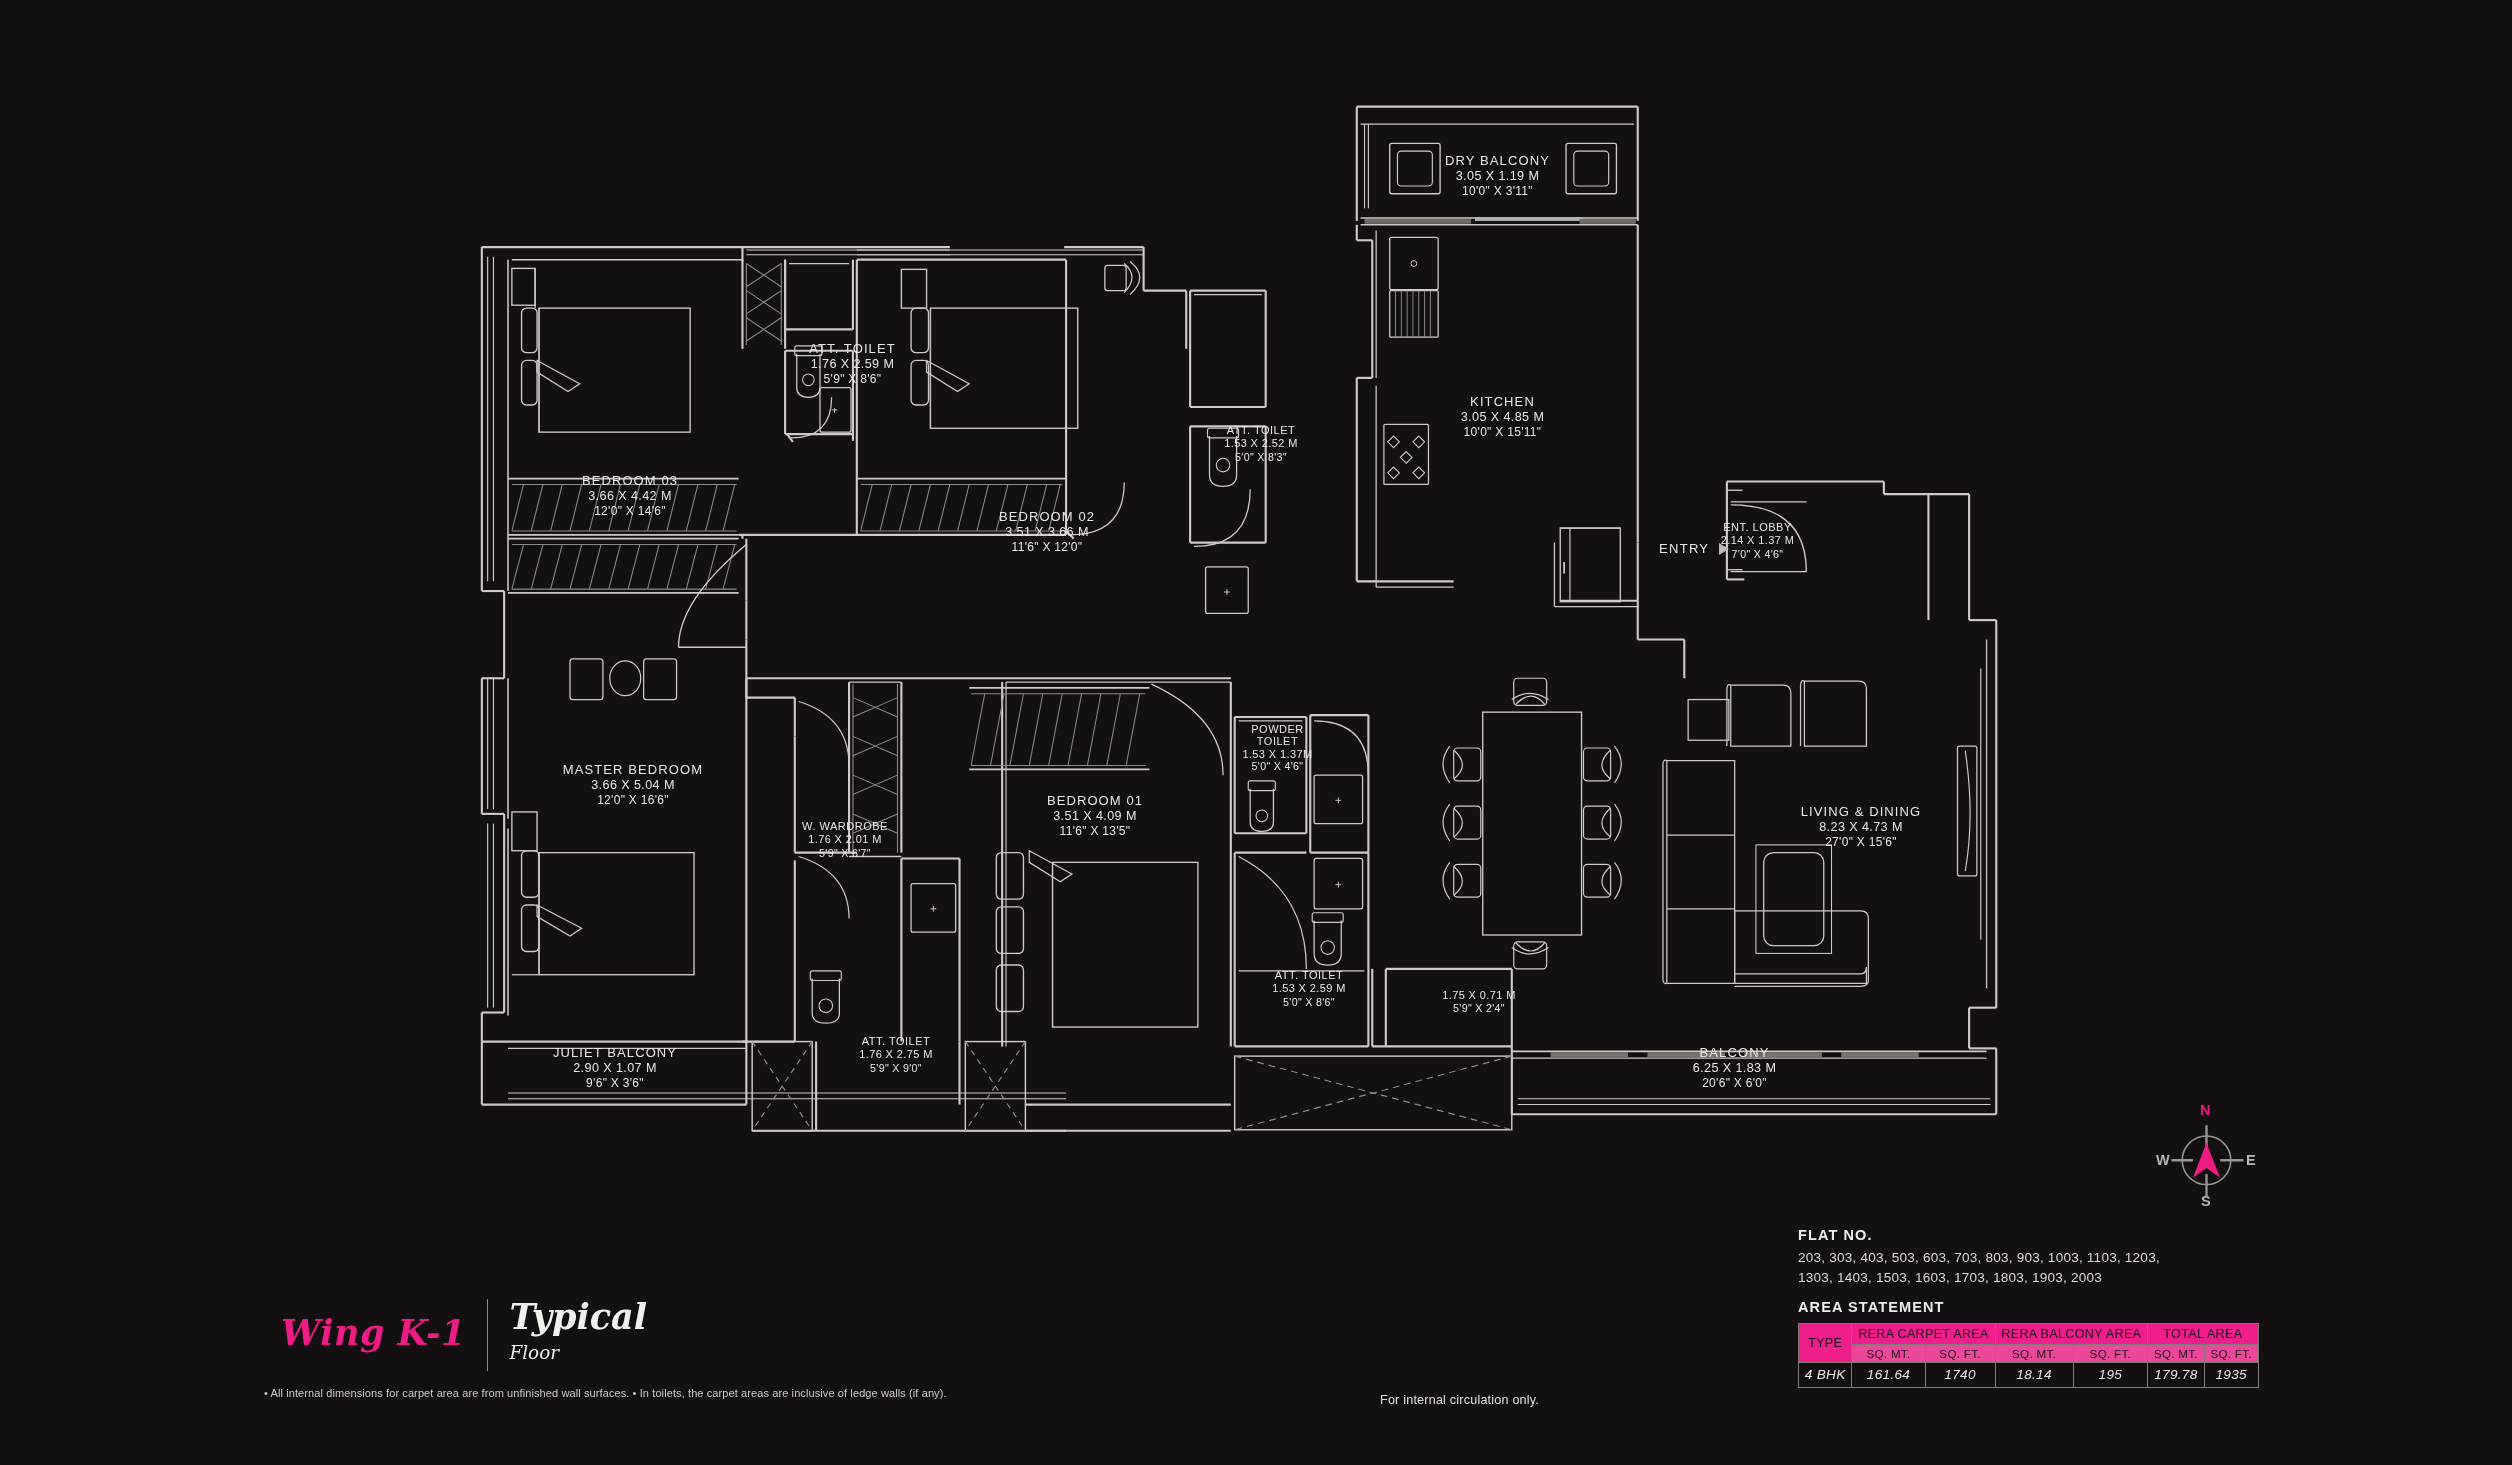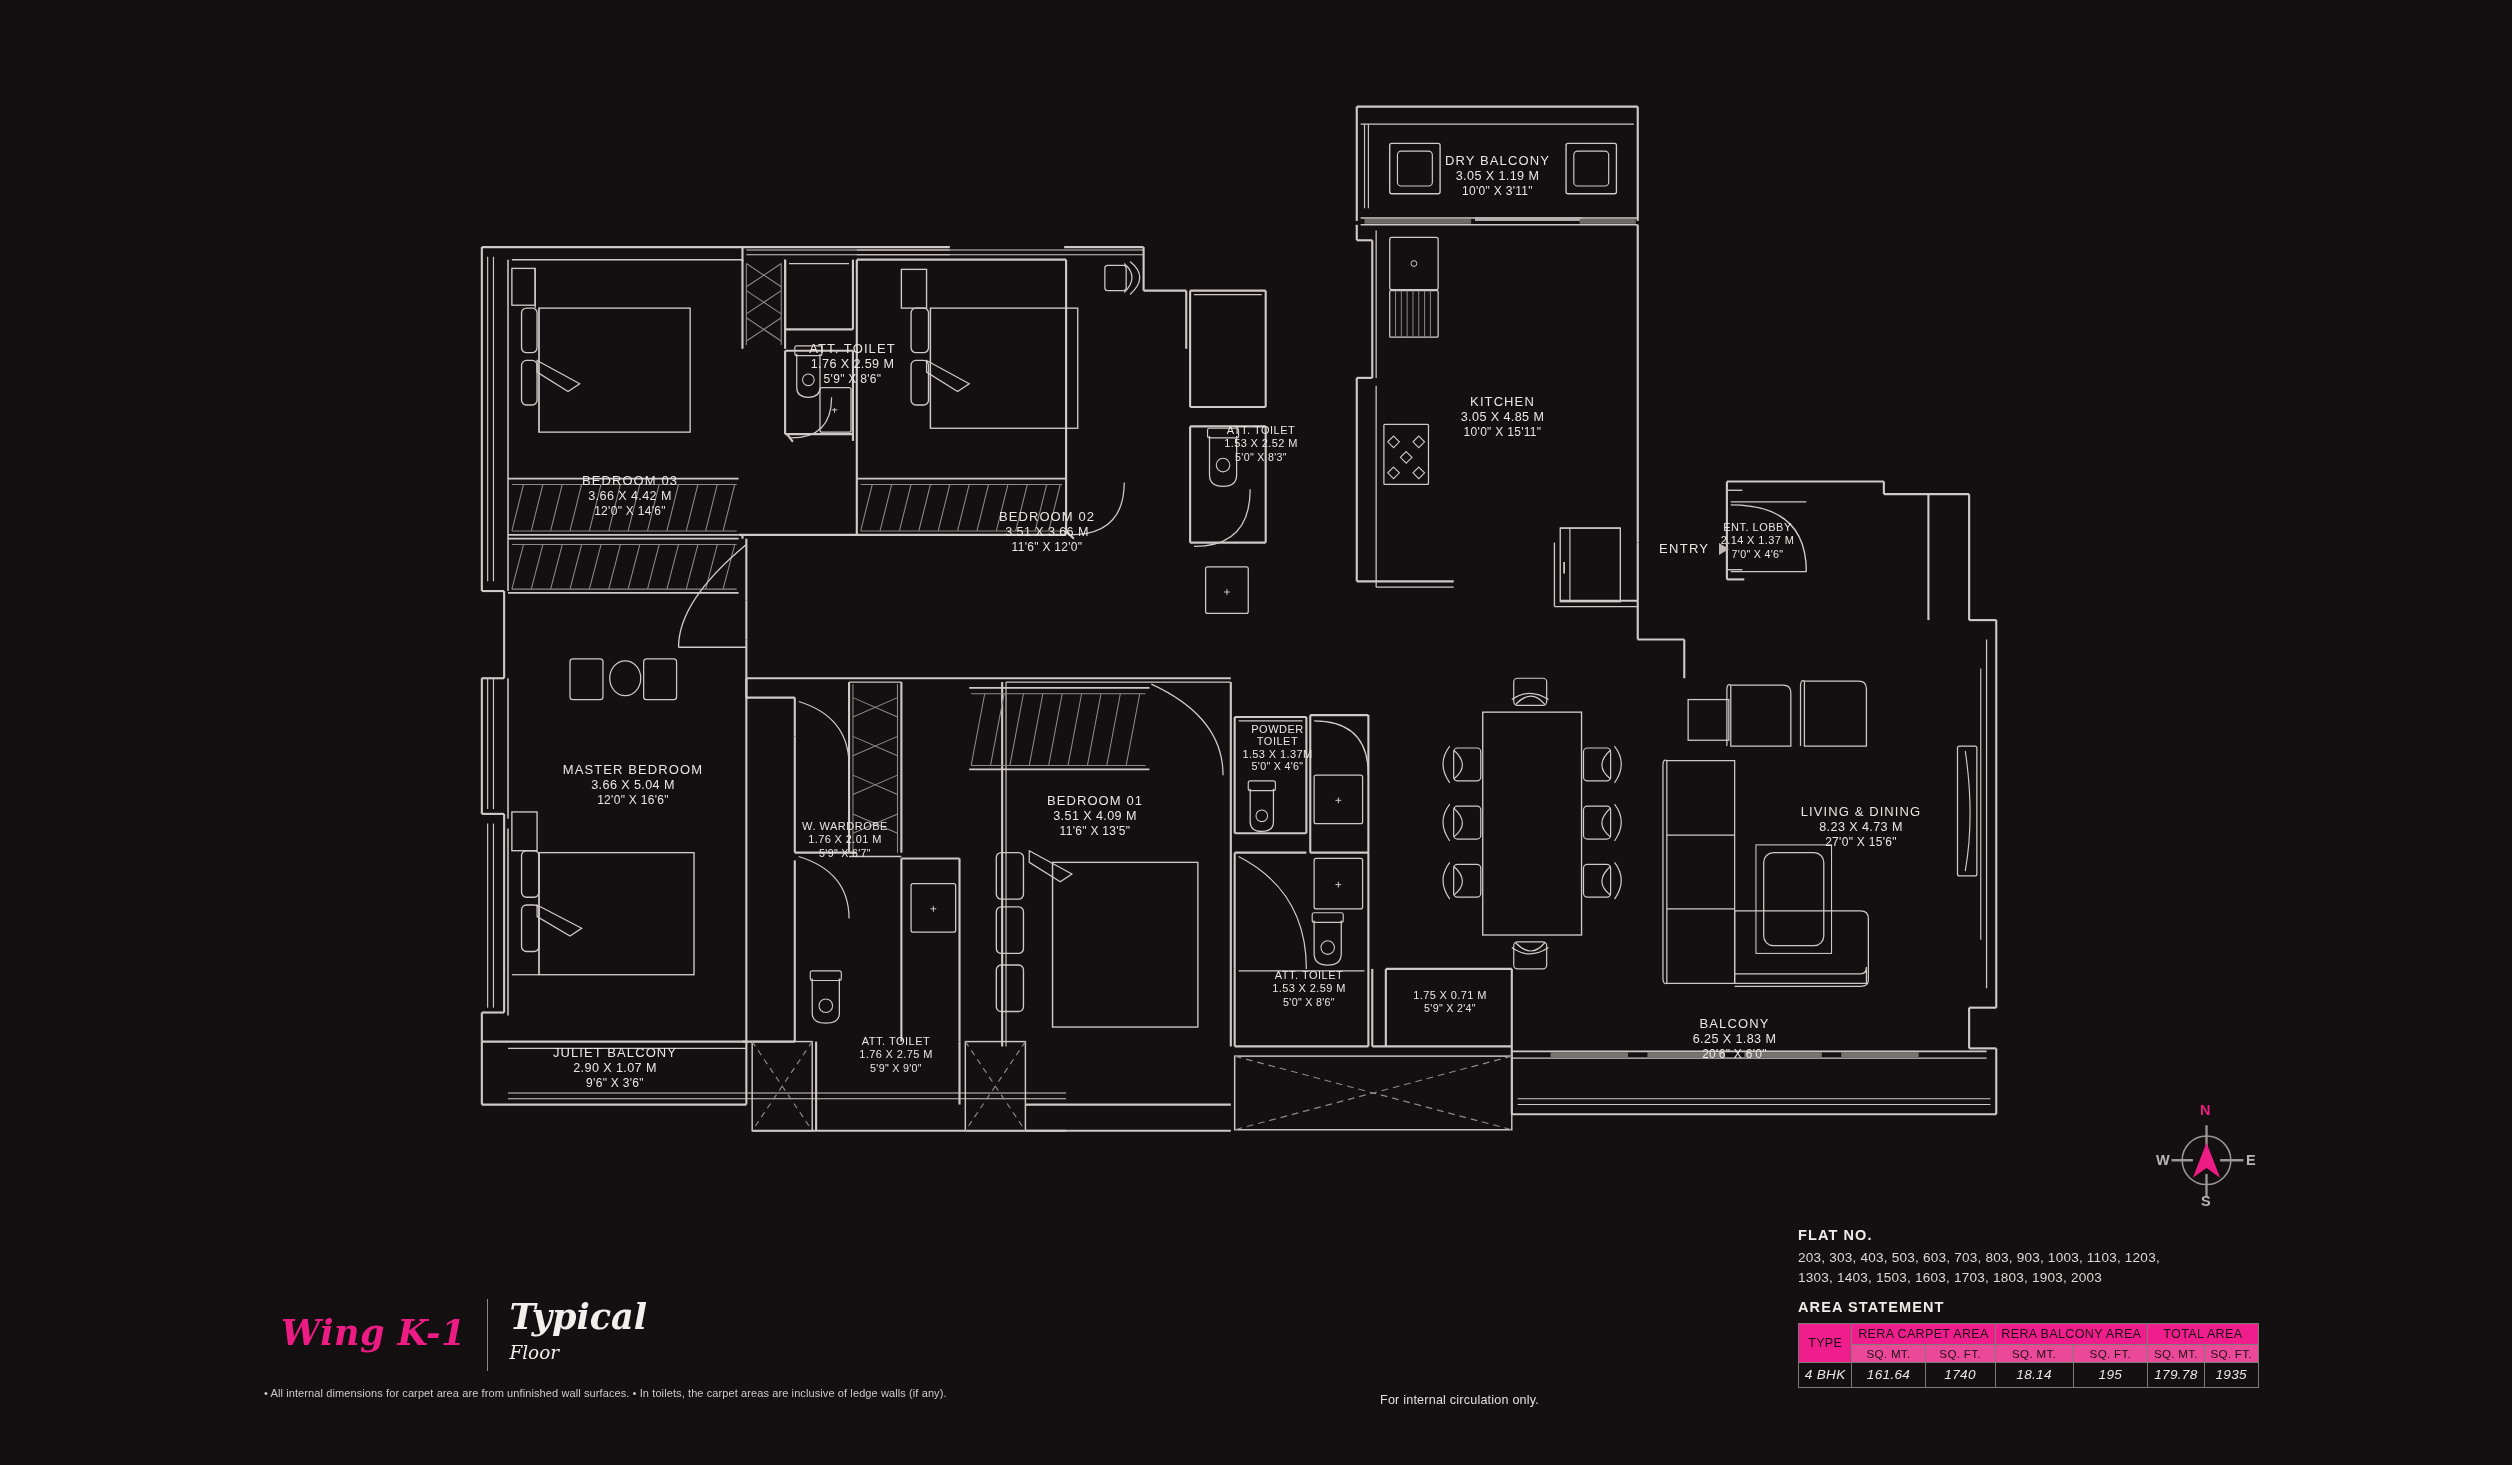--- a/index.html
+++ b/index.html
@@ -574,26 +574,26 @@
   <div class="d1">1.76 X 2.75 M</div>
   <div class="d2">5'9" X 9'0"</div>
 </div>
 
 <div class="room small" style="left:1241px;top:969px;width:136px;">
   <div class="nm">ATT. TOILET</div>
   <div class="d1">1.53 X 2.59 M</div>
   <div class="d2">5'0" X 8'6"</div>
 </div>
 
-<div class="room small" style="left:1388px;top:989px;width:124px;">
+<div class="room small" style="left:1388px;top:989px;width:124px;padding-left:29px;">
   <div class="d1">1.75 X 0.71 M</div>
   <div class="d2">5'9" X 2'4"</div>
 </div>
 
-<div class="room" style="left:1657px;top:1016px;width:155px;">
+<div class="room" style="left:1657px;top:1045px;width:155px;">
   <div class="nm">BALCONY</div>
   <div class="d1">6.25 X 1.83 M</div>
   <div class="d2">20'6" X 6'0"</div>
 </div>
 
 <div class="entry-lbl" style="left:1659px;top:541px;">ENTRY</div>
 <div class="entry-tri" style="left:1719px;top:543px;"></div>
 
 <div class="compass">
   <svg width="105" height="105" viewBox="0 0 108 108">

